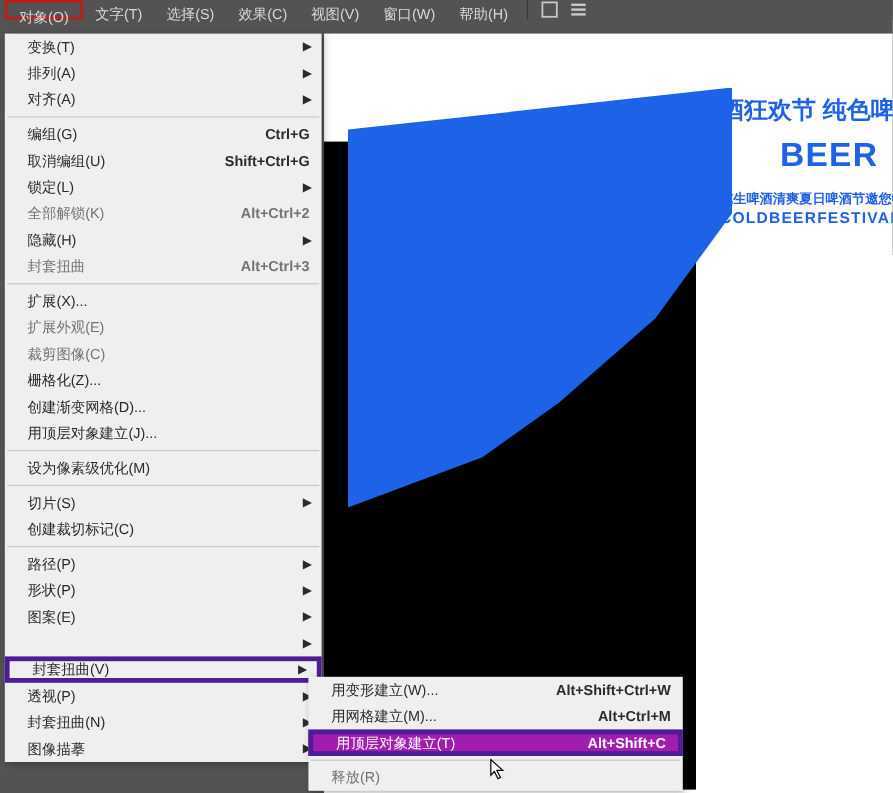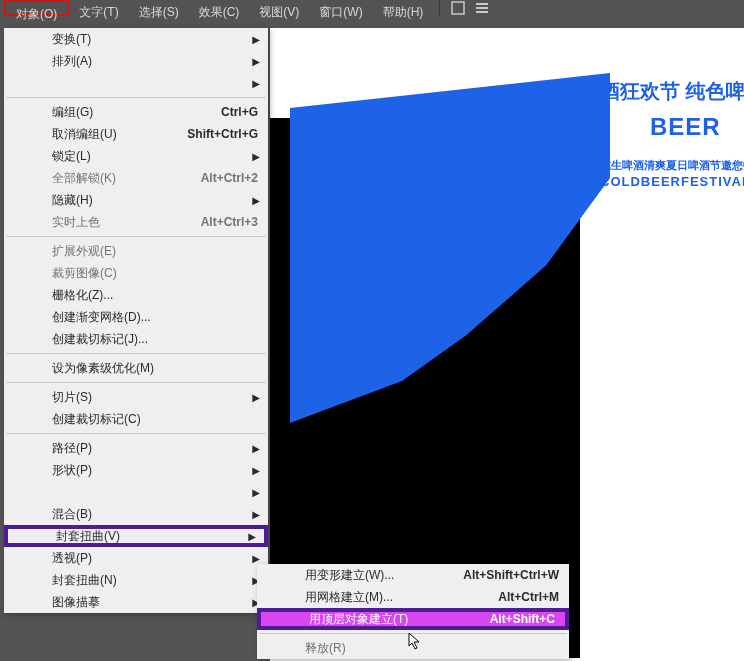--- a/index.html
+++ b/index.html
@@ -40,21 +40,21 @@
   background: #1e62e8;
   clip-path: polygon(0% 10%, 100% 0%, 100% 30%, 80% 55%, 55% 75%, 35% 88%, 0% 100%);
 }
 .bluetexts {
   position: absolute;
   font-weight: bold;
   color: #1e62e8;
   white-space: nowrap;
 }
 .bt1 { left: 310px; top: 50px; font-size: 20px; }
-.bt2 { left: 380px; top: 85px; font-size: 24px; letter-spacing: 1px; }
+.bt2 { left: 380px; top: 85px; font-size: 28px; letter-spacing: 1px; }
 .bt4 { left: 330px; top: 130px; font-size: 11px; }
 .bt5 { left: 330px; top: 146px; font-size: 13px; letter-spacing: 1px; }
 .vtxt {
   writing-mode: vertical-rl;
   position: absolute;
   font-weight: bold;
   color: #1e62e8;
 }
 .vt1 { left: 580px; top: 90px; font-size: 24px; }
 .vt2 { left: 610px; top: 90px; font-size: 12px; }
@@ -96,39 +96,39 @@
 .dropdown {
   position: absolute;
   background: #efefef;
   color: #2a2a2a;
   box-shadow: 2px 2px 6px rgba(0,0,0,.3);
 }
 .dropdown .row {
   display: flex;
   align-items: center;
   height: 22px;
-  padding: 0 10px 0 48px;
+  padding: 0 10px 0 19px;
   cursor: pointer;
   position: relative;
 }
 .dropdown .row.disabled { color: #737373; }
 .dropdown .row .lbl { flex: 1; }
 .dropdown .row .sc { margin-left: 40px; text-align: right; min-width: 100px; font-weight: bold; }
 .dropdown .row .arrow {
   position: absolute;
   right: 8px;
   font-size: 10px;
 }
 .dropdown .divider {
   height: 1px;
   background: #c8c8c8;
   margin: 3px 2px;
 }
 .dropdown .row.highlight {
-  background: #d946ef;
+  background: #a21caf;
   color: #fff;
 }
 .redbox { border: 4px solid #4c1d95; }
 
 .d-main {
   left: 4px;
   top: 28px;
   width: 264px;
 }
 .d-sub {
@@ -197,20 +197,21 @@
 <div class="dropdown d-main" id="mainMenu">
     <div class="row">
       <span class="lbl">变换(T)</span>
       <span class="arrow">▶</span>
     </div>
     <div class="row">
       <span class="lbl">排列(A)</span>
       <span class="arrow">▶</span>
     </div>
     <div class="row">
+      <span class="lbl">对齐(A)</span>
       <span class="arrow">▶</span>
     </div>
     <div class="divider"></div>
     <div class="row">
       <span class="lbl">编组(G)</span>
       <span class="sc">Ctrl+G</span>
     </div>
     <div class="row">
       <span class="lbl">取消编组(U)</span>
       <span class="sc">Shift+Ctrl+G</span>
@@ -221,38 +222,41 @@
     </div>
     <div class="row disabled">
       <span class="lbl">全部解锁(K)</span>
       <span class="sc">Alt+Ctrl+2</span>
     </div>
     <div class="row">
       <span class="lbl">隐藏(H)</span>
       <span class="arrow">▶</span>
     </div>
     <div class="row disabled">
-      <span class="lbl">实时上色</span>
+      <span class="lbl">封套扭曲</span>
       <span class="sc">Alt+Ctrl+3</span>
     </div>
     <div class="divider"></div>
+    <div class="row">
+      <span class="lbl">扩展(X)...</span>
+    </div>
     <div class="row disabled">
       <span class="lbl">扩展外观(E)</span>
     </div>
     <div class="row disabled">
       <span class="lbl">裁剪图像(C)</span>
     </div>
     <div class="row">
       <span class="lbl">栅格化(Z)...</span>
     </div>
     <div class="row">
       <span class="lbl">创建渐变网格(D)...</span>
     </div>
     <div class="row">
-      <span class="lbl">创建裁切标记(J)...</span>
+      <span class="lbl">用顶层对象建立(J)...</span>
     </div>
     <div class="divider"></div>
     <div class="row">
       <span class="lbl">设为像素级优化(M)</span>
     </div>
     <div class="divider"></div>
     <div class="row">
       <span class="lbl">切片(S)</span>
       <span class="arrow">▶</span>
     </div>
@@ -262,24 +266,24 @@
     <div class="divider"></div>
     <div class="row">
       <span class="lbl">路径(P)</span>
       <span class="arrow">▶</span>
     </div>
     <div class="row">
       <span class="lbl">形状(P)</span>
       <span class="arrow">▶</span>
     </div>
     <div class="row">
-      <span class="arrow">▶</span>
-    </div>
-    <div class="row">
-      <span class="lbl">混合(B)</span>
+      <span class="lbl">图案(E)</span>
+      <span class="arrow">▶</span>
+    </div>
+    <div class="row">
       <span class="arrow">▶</span>
     </div>
     <div class="row redbox">
       <span class="lbl">封套扭曲(V)</span>
       <span class="arrow">▶</span>
     </div>
     <div class="row">
       <span class="lbl">透视(P)</span>
       <span class="arrow">▶</span>
     </div>

